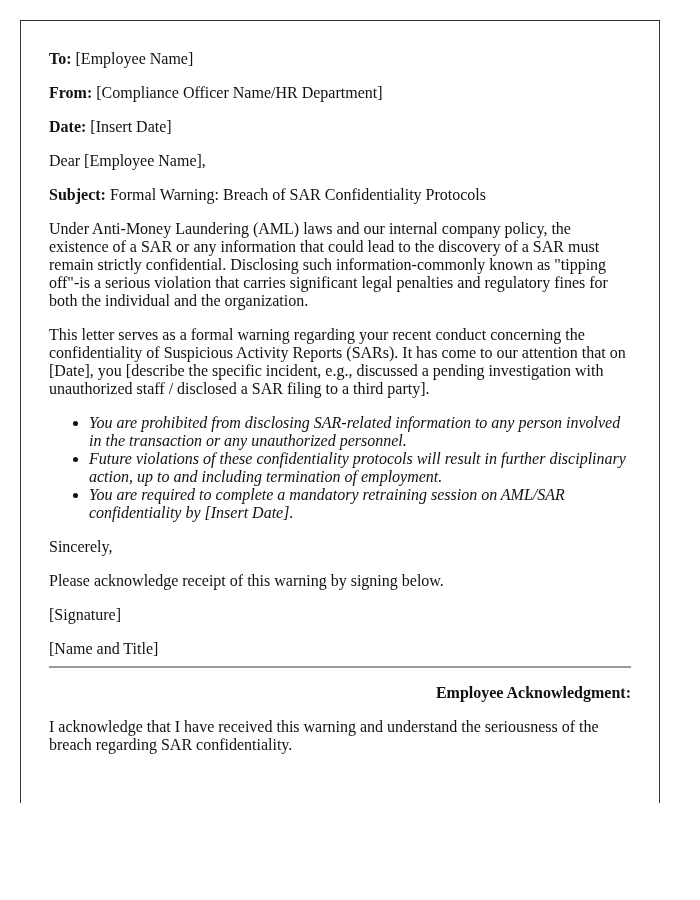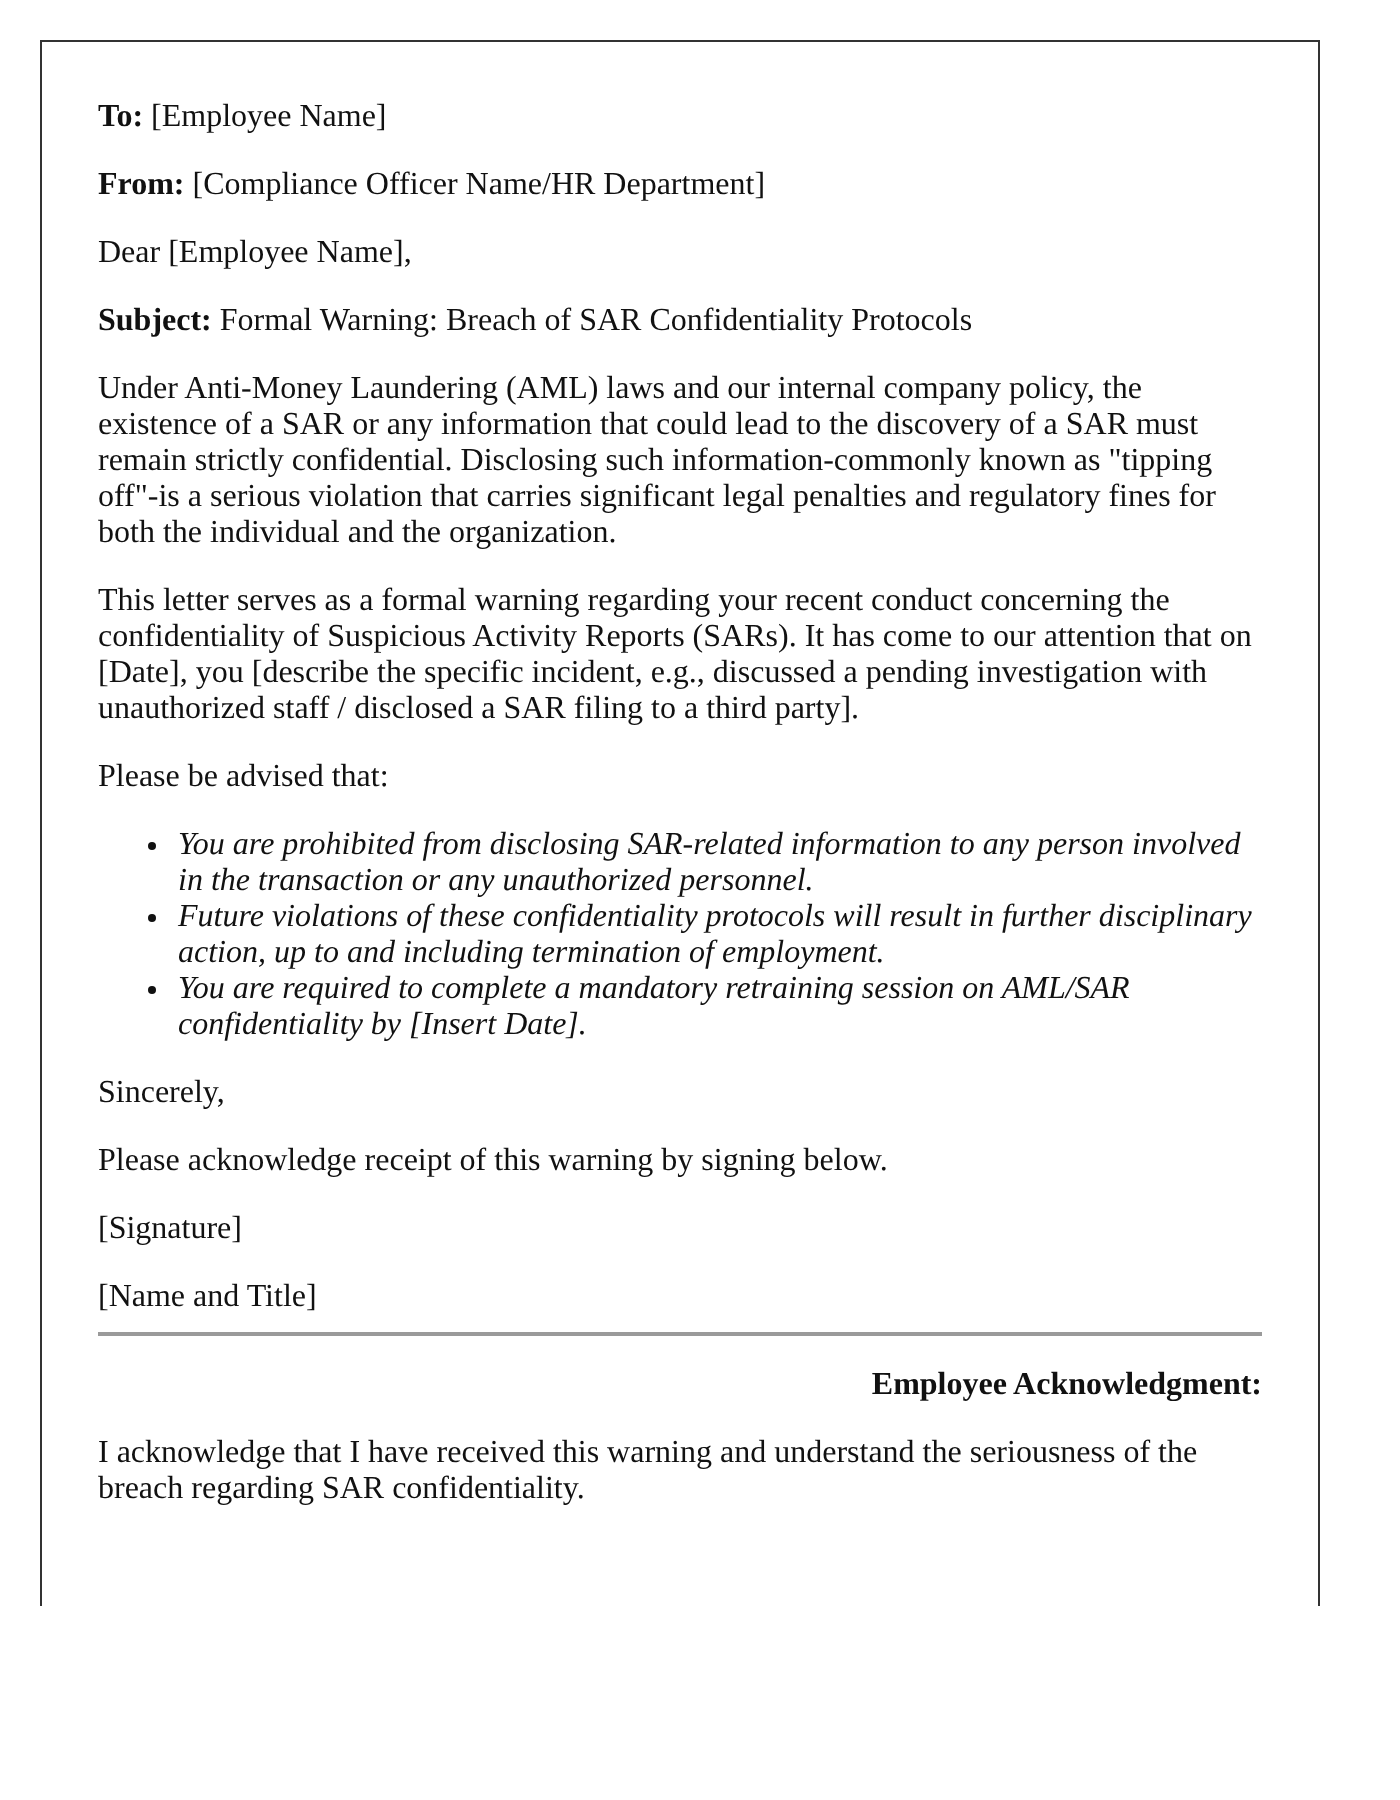--- a/index.html
+++ b/index.html
@@ -58,30 +58,30 @@
   </style>
 </head>
 <body>
 
 <div class="letter">
 
   <p><span class="label">To:</span> <span>[Employee Name]</span></p>
 
   <p><span class="label">From:</span> <span>[Compliance Officer Name/HR Department]</span></p>
 
+  <p><span class="label">Date:</span> <span>[Insert Date]</span></p>
 
   <p>Dear [Employee Name],</p>
 
   <p><span class="label">Subject:</span> <span>Formal Warning: Breach of SAR Confidentiality Protocols</span></p>
 
   <p>Under Anti-Money Laundering (AML) laws and our internal company policy, the existence of a SAR or any information that could lead to the discovery of a SAR must remain strictly confidential. Disclosing such information-commonly known as "tipping off"-is a serious violation that carries significant legal penalties and regulatory fines for both the individual and the organization.</p>
 
   <p>This letter serves as a formal warning regarding your recent conduct concerning the confidentiality of Suspicious Activity Reports (SARs). It has come to our attention that on [Date], you [describe the specific incident, e.g., discussed a pending investigation with unauthorized staff / disclosed a SAR filing to a third party].</p>
 
-  <p>Please be advised that:</p>
 
   <ul>
     <li>You are prohibited from disclosing SAR-related information to any person involved in the transaction or any unauthorized personnel.</li>
     <li>Future violations of these confidentiality protocols will result in further disciplinary action, up to and including termination of employment.</li>
     <li>You are required to complete a mandatory retraining session on AML/SAR confidentiality by [Insert Date].</li>
   </ul>
 
   <p>Sincerely,</p>
 
   <p>Please acknowledge receipt of this warning by signing below.</p>

